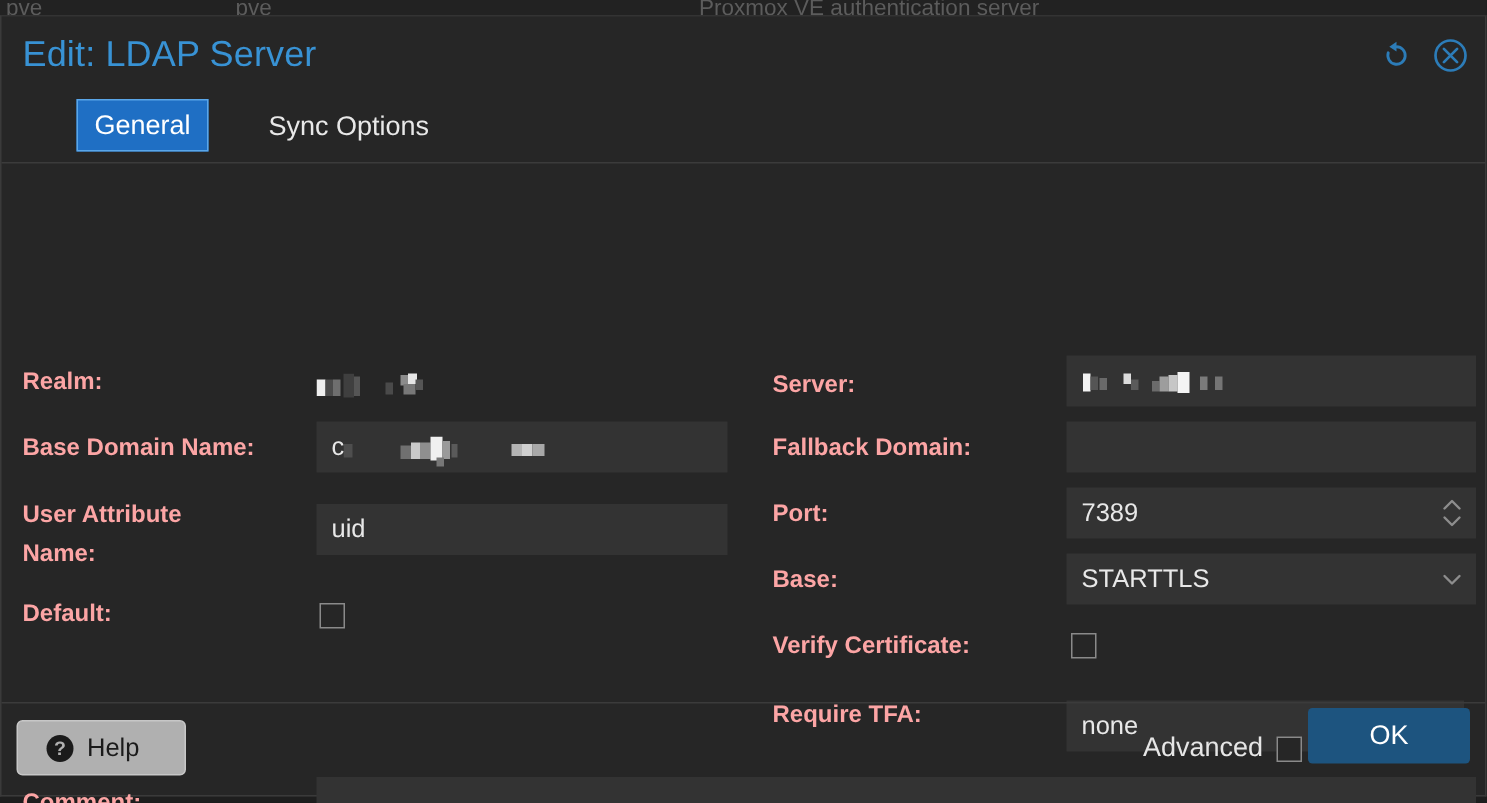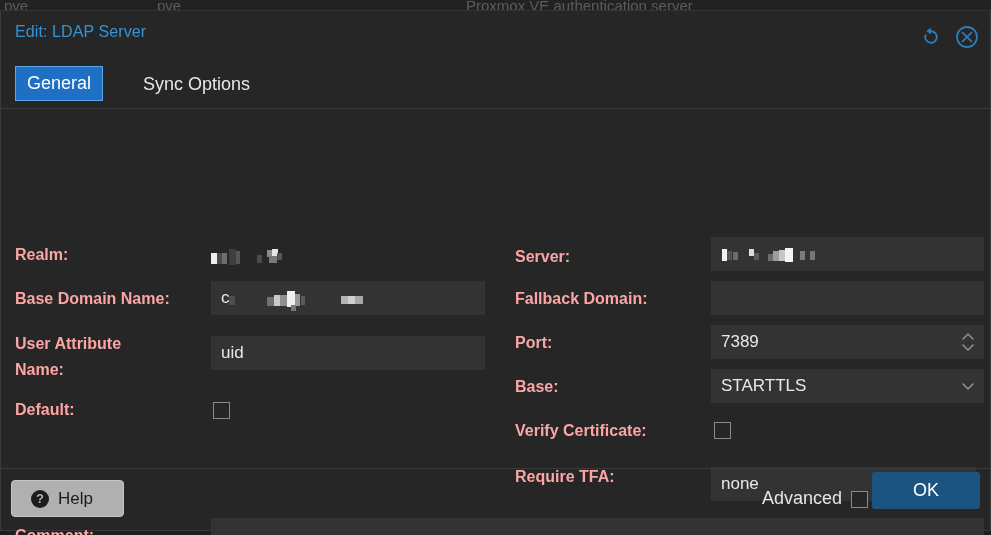--- a/index.html
+++ b/index.html
@@ -57,21 +57,21 @@
   
   .dlg-header {
     position: relative;
     height: 52px;
     flex: 0 0 52px;
   }
   .dlg-title {
     position: absolute;
     left: 14px;
     top: 12px;
-    font-size: 16px;
+    font-size: 24px;
     color: #3892d4;
     letter-spacing: 0.1px;
     white-space: nowrap;
   }
   .hdr-tools {
     position: absolute;
     right: 10px;
     top: 13px;
     display: flex;
     gap: 10px;
@@ -96,20 +96,21 @@
   }
   .tab {
     position: absolute;
     top: 4px;
     font-size: 18px;
     color: #e8e8e8;
     padding: 5px 11px 6px 11px;
     white-space: nowrap;
     cursor: pointer;
     line-height: 22px;
+    margin-left: 36px;
   }
   .tab.active {
     background: #1f6fc4;
     border: 1px solid #5aa6e8;
     color: #ffffff;
     left: 14px;
     top: 3px;
   }
   .tab.inactive {
     left: 130px;

